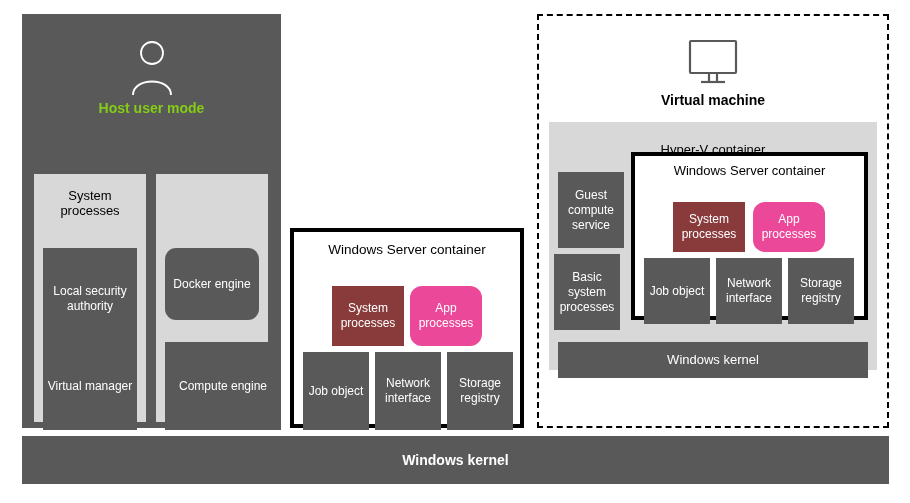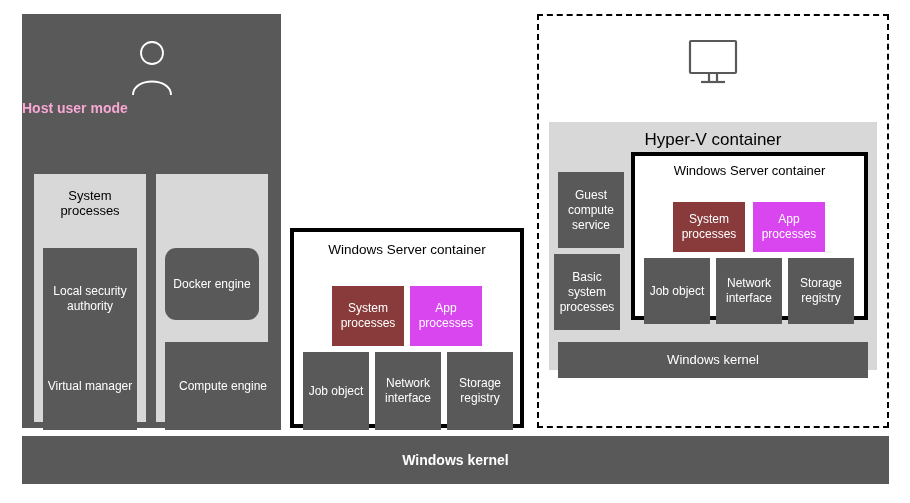--- a/index.html
+++ b/index.html
@@ -13,22 +13,22 @@
   }
   .canvas { position: relative; width: 910px; height: 503px; }
 
   .host-panel {
     position: absolute;
     left: 22px; top: 14px;
     width: 259px; height: 414px;
     background: #595959;
   }
   .host-title {
-    color: #f9a8d4; font-weight: 600; font-size: 14px;
-    text-align: left; margin-top: 86px;
+    color: #84cc16; font-weight: 600; font-size: 14px;
+    text-align: center; margin-top: 86px;
   }
   .person-icon {
     position: absolute; left: 50%; top: 26px; transform: translateX(-50%);
     color: #fff;
   }
 
   .light-card {
     position: absolute;
     background: #d8d8d8;
     text-align: center;
@@ -42,21 +42,21 @@
     background: #595959;
     color: #fff;
     font-size: 12px;
     display: flex; align-items: center; justify-content: center;
     text-align: center;
     line-height: 1.25;
     padding: 4px;
     margin-top: 16px;
   }
   .tile.red { background: #893a3a; }
-  .tile.blue { background: #d946ef; }
+  .tile.blue { background: #ec4899; border-radius: 12px; }
 
   .wsc-panel {
     position: absolute;
     background: #fff;
     border: 4px solid #000;
   }
   .wsc-title {
     font-size: 13.5px; font-weight: 400; color: #000000;
     text-align: center; padding-top: 10px;
   }
@@ -73,21 +73,21 @@
   .monitor-icon {
     position: absolute; left: 50%; top: 22px; transform: translateX(-50%);
     color: #595959;
   }
 
   .hv-panel {
     position: absolute;
     background: #d8d8d8;
   }
   .hv-title {
-    font-size: 17px; color: #000; text-align: center; padding-top: 8px;
+    font-size: 13px; color: #000; text-align: center; padding-top: 20px;
   }
 
   .bottom-kernel {
     position: absolute;
     left: 22px; width: 867px;
     background: #595959;
     color: #fff;
     display: flex; align-items: center; justify-content: center;
     font-size: 14px; font-weight: 600;
   }
@@ -125,20 +125,21 @@
     <div class="tile" style="left:153px; top:104px; width:66px; height:78px;">Storage registry</div>
   </div>
 
   <div class="vm-panel" style="left:537px; top:14px; width:352px; height:414px;">
     <svg class="monitor-icon" width="52" height="48" viewBox="0 0 52 48" fill="none" stroke="currentColor" stroke-width="2.2">
       <rect x="3" y="3" width="46" height="32" rx="1"></rect>
       <line x1="22" y1="35" x2="22" y2="43"></line>
       <line x1="30" y1="35" x2="30" y2="43"></line>
       <line x1="14" y1="44" x2="38" y2="44"></line>
     </svg>
+    <div class="vm-title">Virtual machine</div>
 
     <div class="hv-panel" style="left:10px; top:106px; width:328px; height:248px;">
       <div class="hv-title">Hyper-V container</div>
 
       <div class="tile" style="left:9px; top:34px; width:66px; height:76px;">Guest compute service</div>
       <div class="tile" style="left:5px; top:116px; width:66px; height:76px;">Basic system processes</div>
 
       <div class="wsc-panel" style="left:82px; top:30px; width:237px; height:168px;">
         <div class="wsc-title" style="padding-top:7px; font-size:13px;">Windows Server container</div>
         <div class="tile red" style="left:38px;  top:30px; width:72px; height:50px;">System processes</div>

